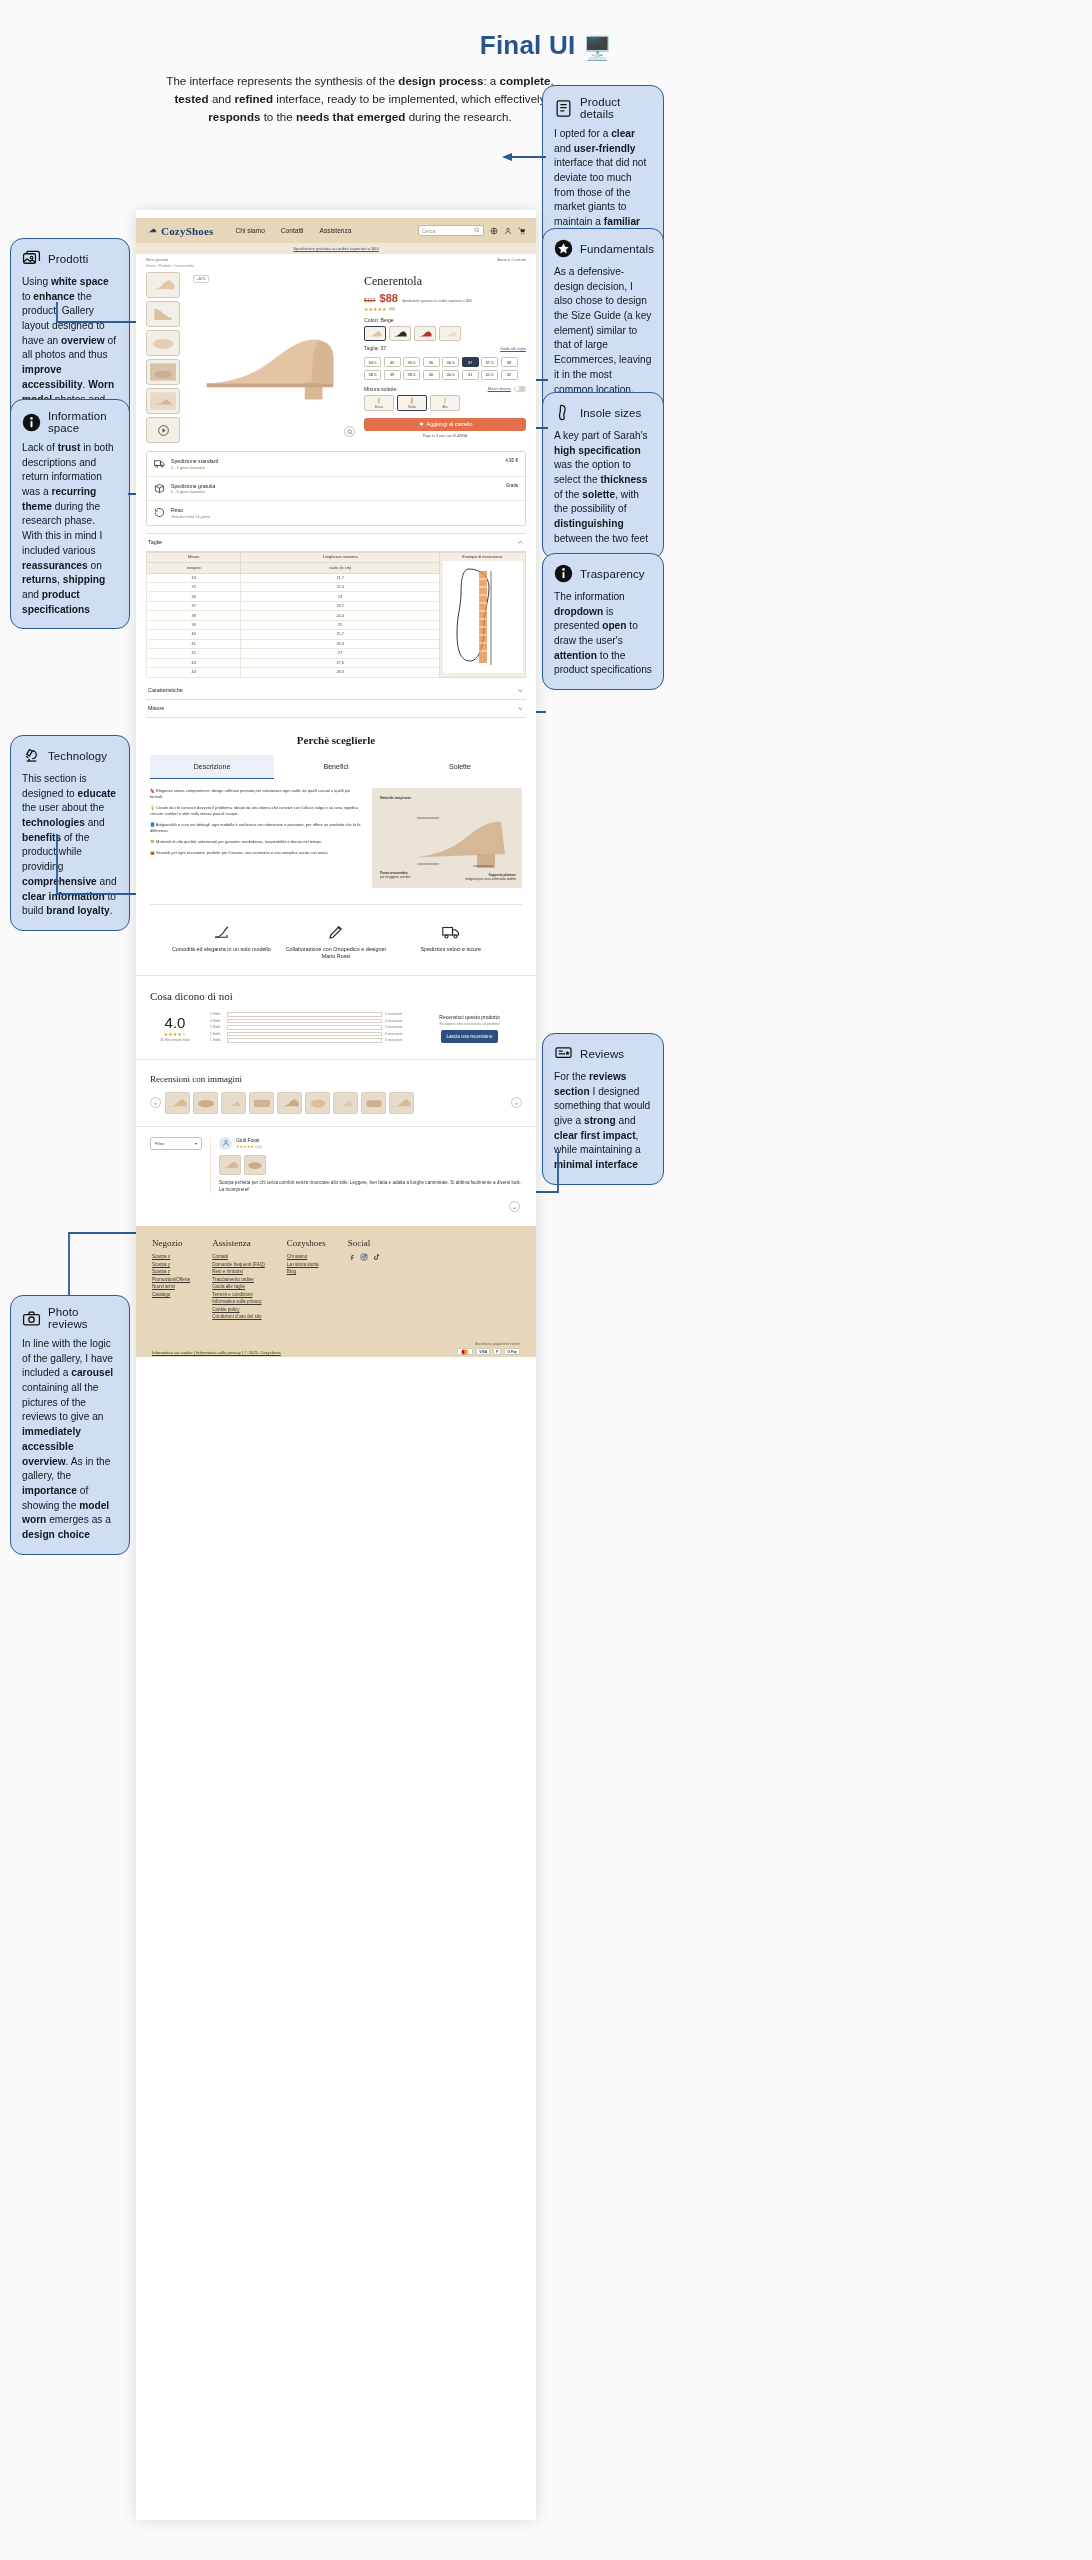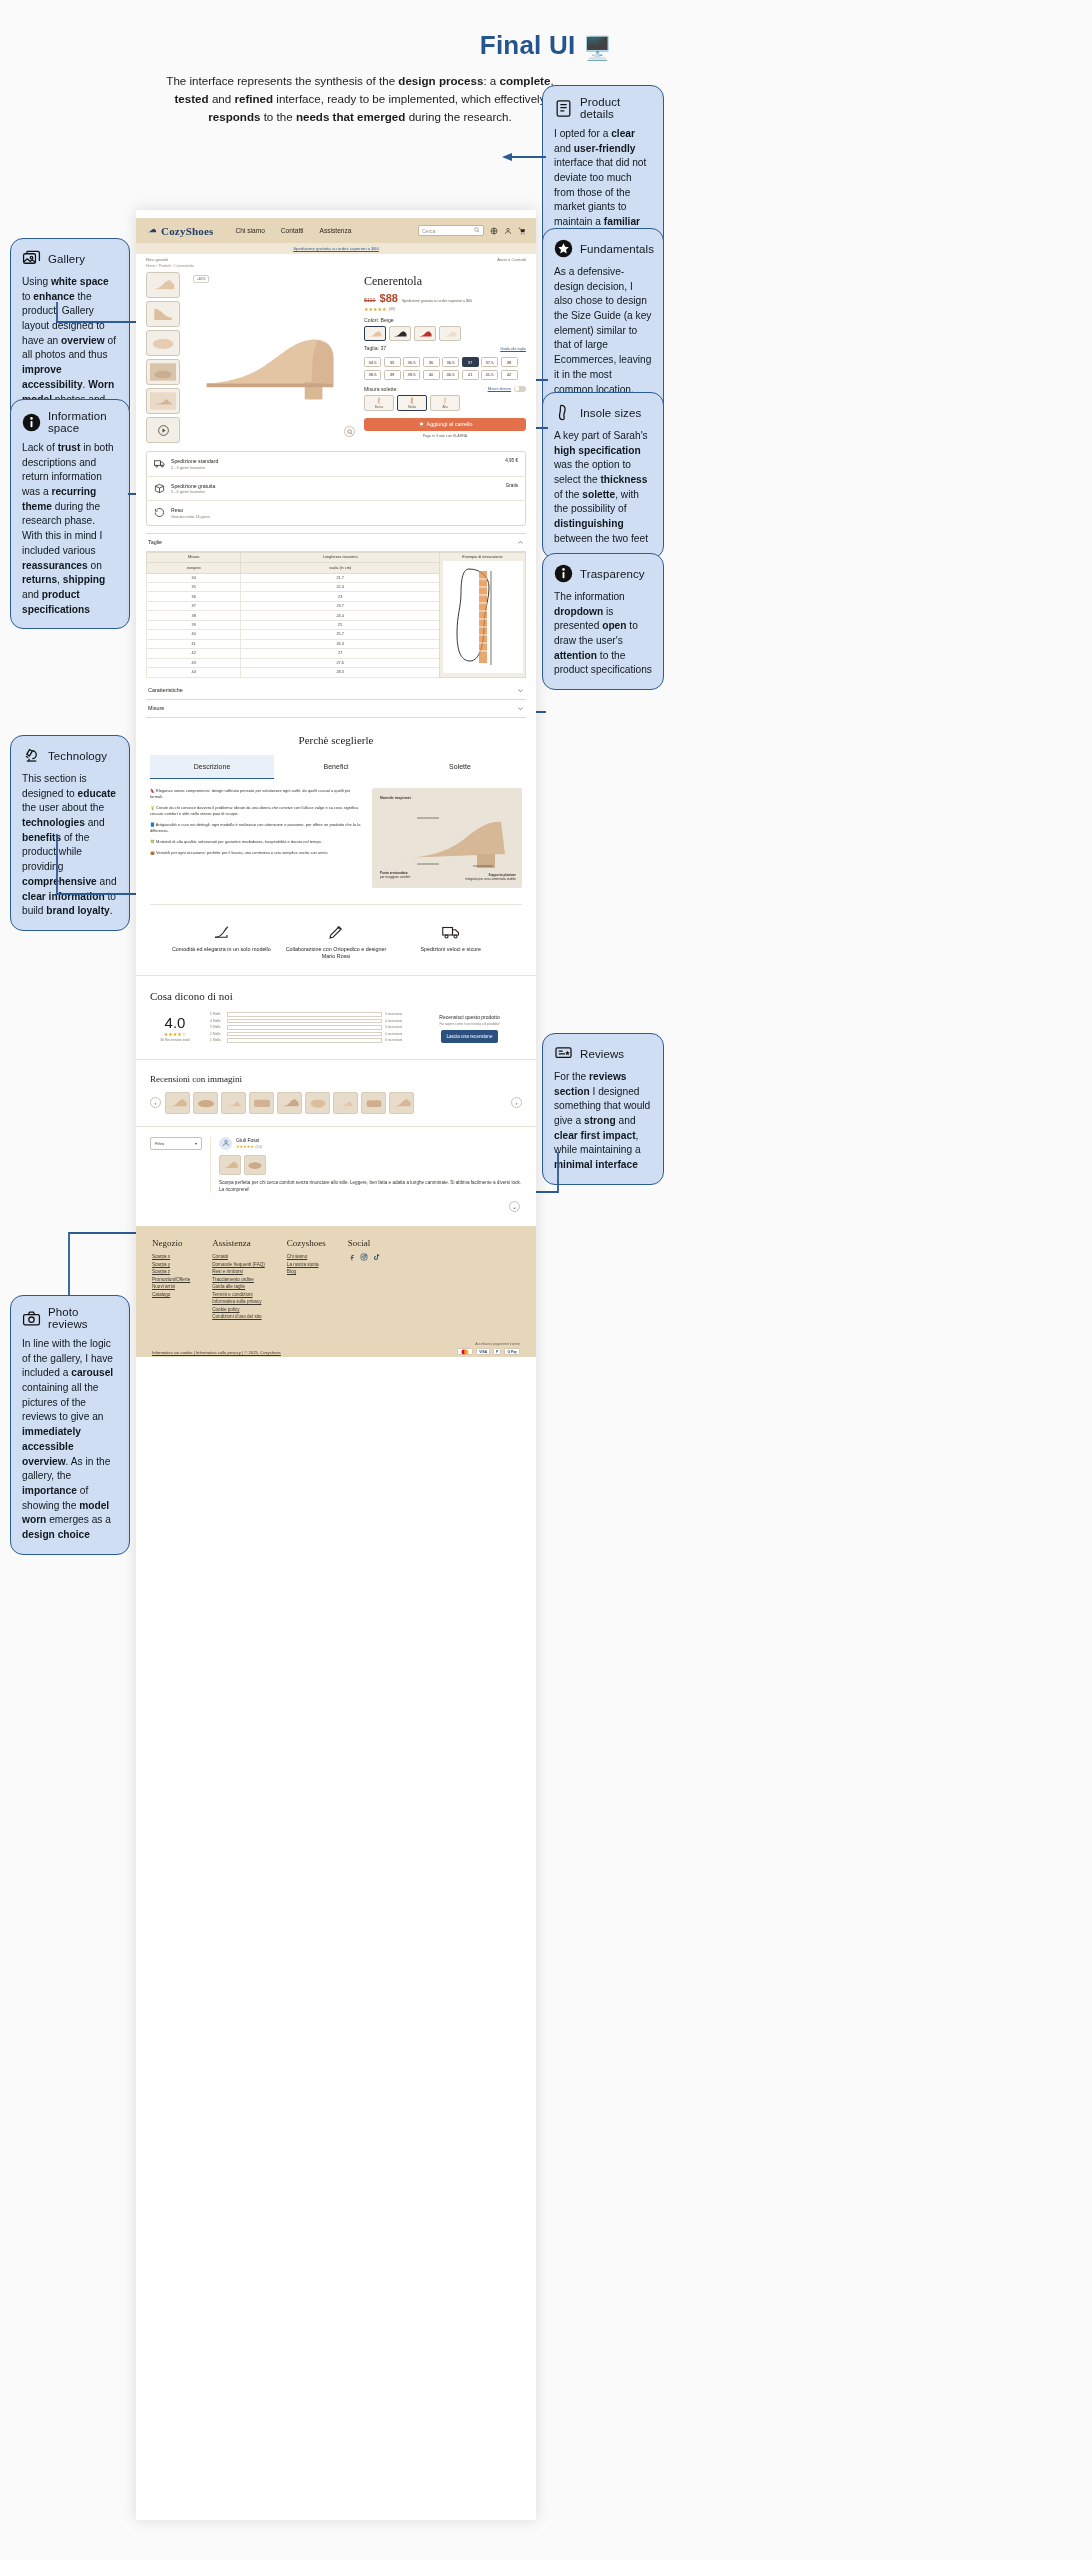--- a/index.html
+++ b/index.html
@@ -174,21 +174,21 @@
   .chev { width: 7px; height: 7px; color: #6b6254; }
   .tbl { width: 100%; border-collapse: collapse; font-size: 3.8px; }
   .tbl th {
     background: #f3eee4; color: #3b372f; font-weight: normal; padding: 2.5px 2px;
     border: .5px solid #e2dcd0; font-size: 3.8px;
   }
   .tbl td { border: .5px solid #ece7dc; padding: 2px; text-align: center; color: #4a453b; }
   .tbl .foot-img { width: 86px; }
 
   
-  .why { text-align: center; font-family: "Liberation Serif", serif; font-size: 11px; color: #1d1b18; margin-top: 16px; }
+  .why { text-align: center; font-family: "Liberation Serif", serif; font-size: 11px; color: #1d1b18; margin-top: 16px; font-weight: bold; }
   .tabs { display: flex; margin: 9px 14px 0 14px; }
   .tab {
     flex: 1; text-align: center; font-size: 7px; padding: 8px 0; color: #2a2721;
   }
   .tab.on { background: #eaf0f7; border-bottom: 1.2px solid #2d5b94; }
   .tab-body { display: flex; gap: 8px; padding: 9px 14px 0 14px; }
   .bullets { flex: 1; font-size: 4px; line-height: 1.5; color: #3b372f; }
   .bullets p { margin-bottom: 5px; }
   .tab-img {
     width: 150px; height: 100px; background: #e9e3d8; border-radius: 2px;
@@ -271,21 +271,21 @@
 <div class="note" style="left:10px; top:238px; width:120px;">
   <div class="note-head">
     <span class="note-ico">
       <svg viewBox="0 0 24 24" fill="none" stroke="#111" stroke-width="1.6">
           <rect x="2" y="6" width="15" height="12" rx="2"></rect>
           <path d="M6 6V4.5A1.5 1.5 0 0 1 7.5 3H20a2 2 0 0 1 2 2v10"></path>
           <circle cx="12" cy="11" r="1.6"></circle>
           <path d="M2.5 16l4-3.5 4 3.2 2.5-2 4 3.3"></path>
         </svg>
     </span>
-    <span class="note-title">Gallery</span>
+    <span class="note-title">Prodotti</span>
   </div>
   <div class="note-body">Using <b>white space</b> to <b>enhance</b> the product. Gallery layout designed to have an <b>overview</b> of all photos and thus <b>improve accessibility</b>. <b>Worn model</b> photos and demonstration <b>video</b> to build loyalty</div>
 </div>
 
 <div class="note" style="left:10px; top:399px; width:120px;">
   <div class="note-head">
     <span class="note-ico">
       <svg viewBox="0 0 24 24">
           <circle cx="12" cy="12" r="11" fill="#111"></circle>
           <rect x="10.8" y="10" width="2.4" height="8" fill="#fff" rx="1"></rect>

